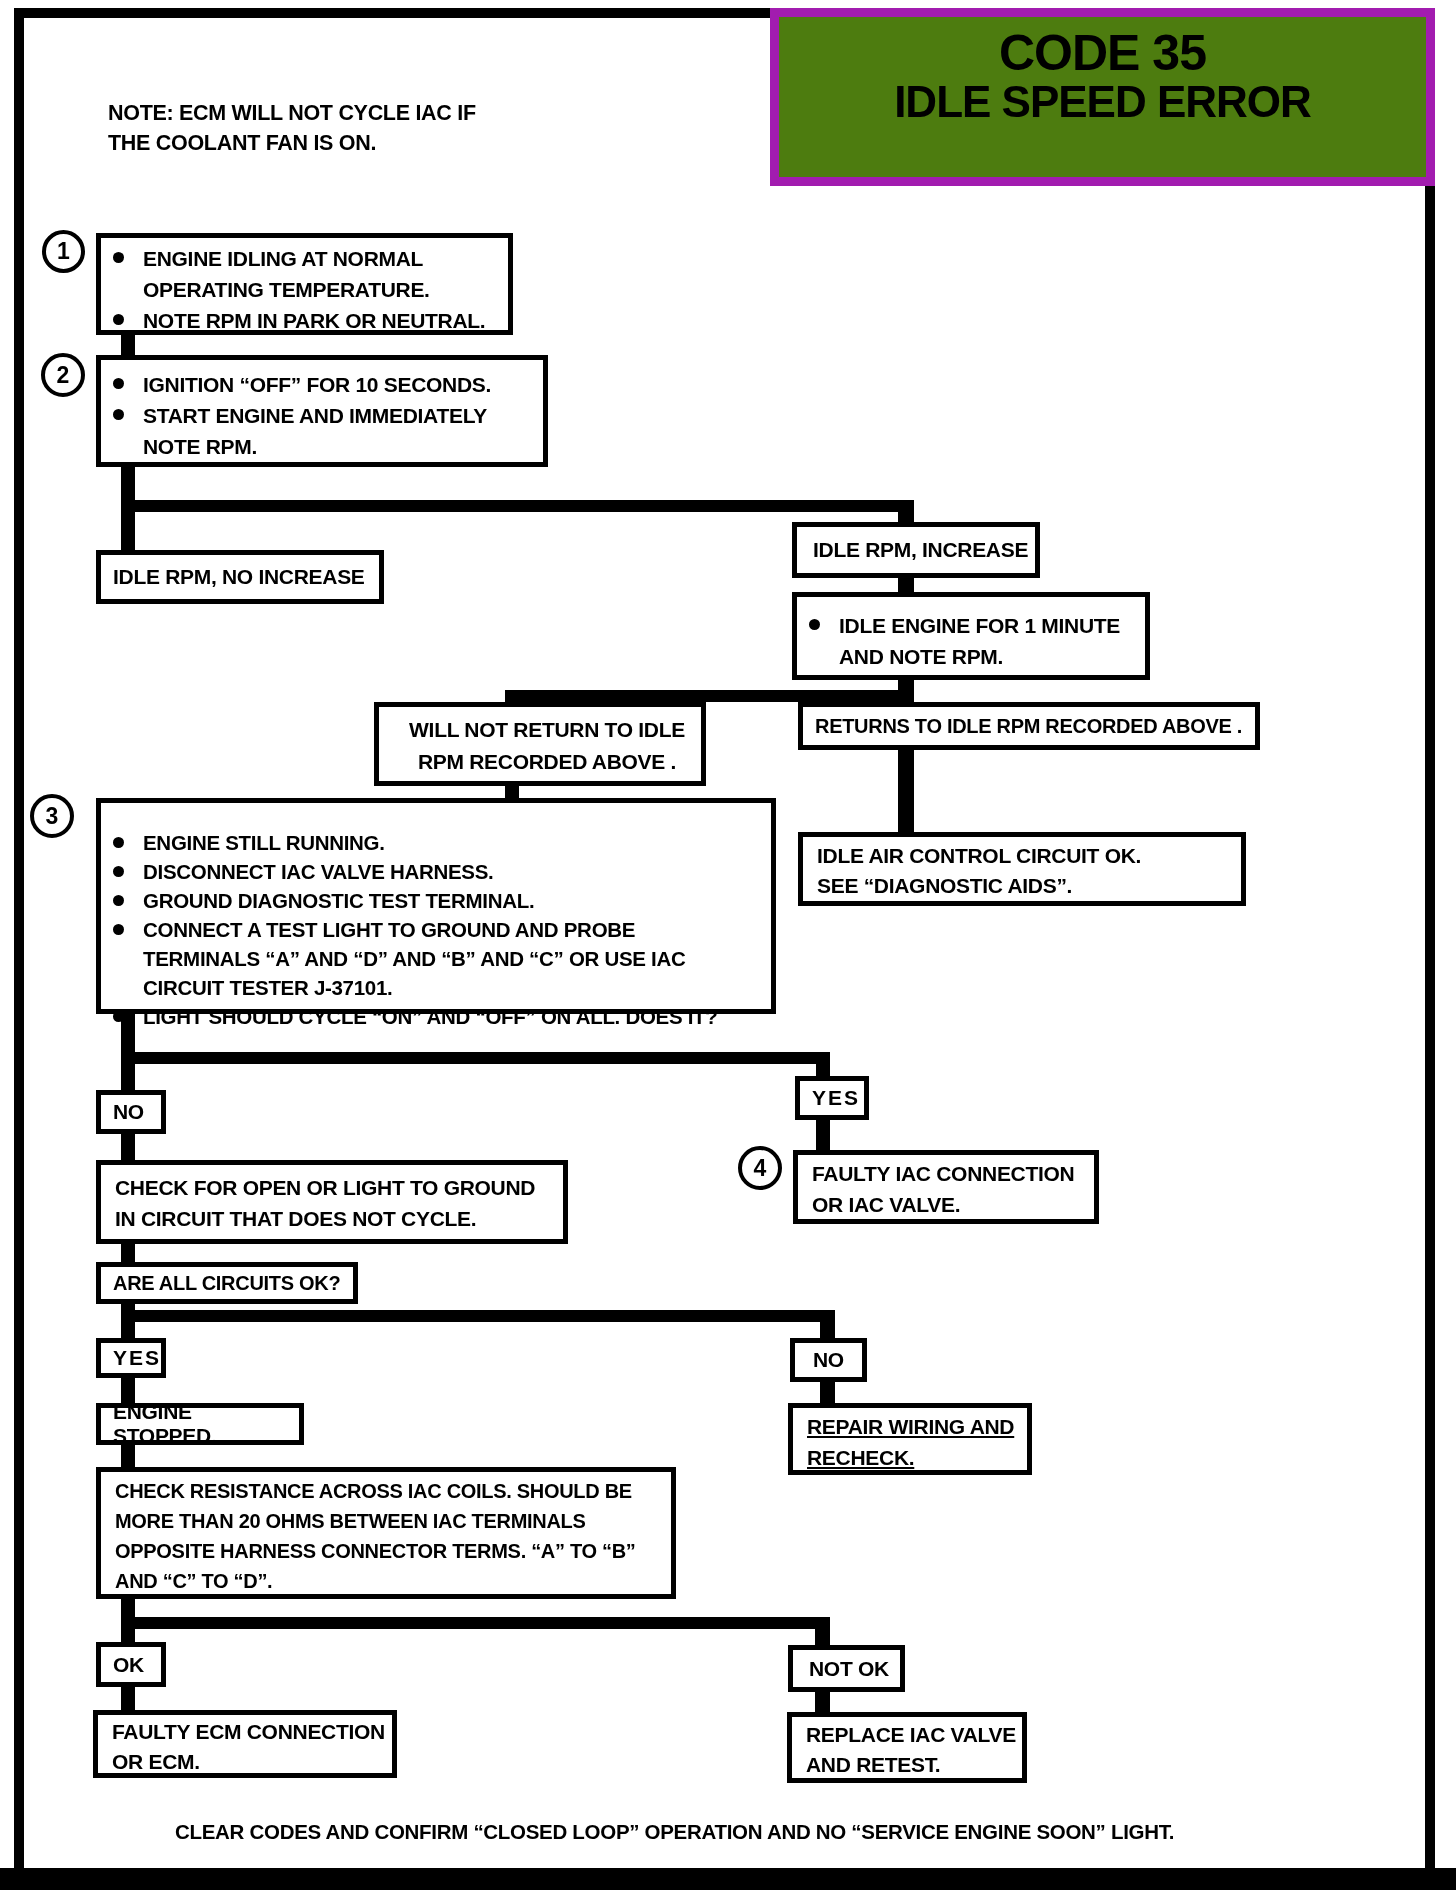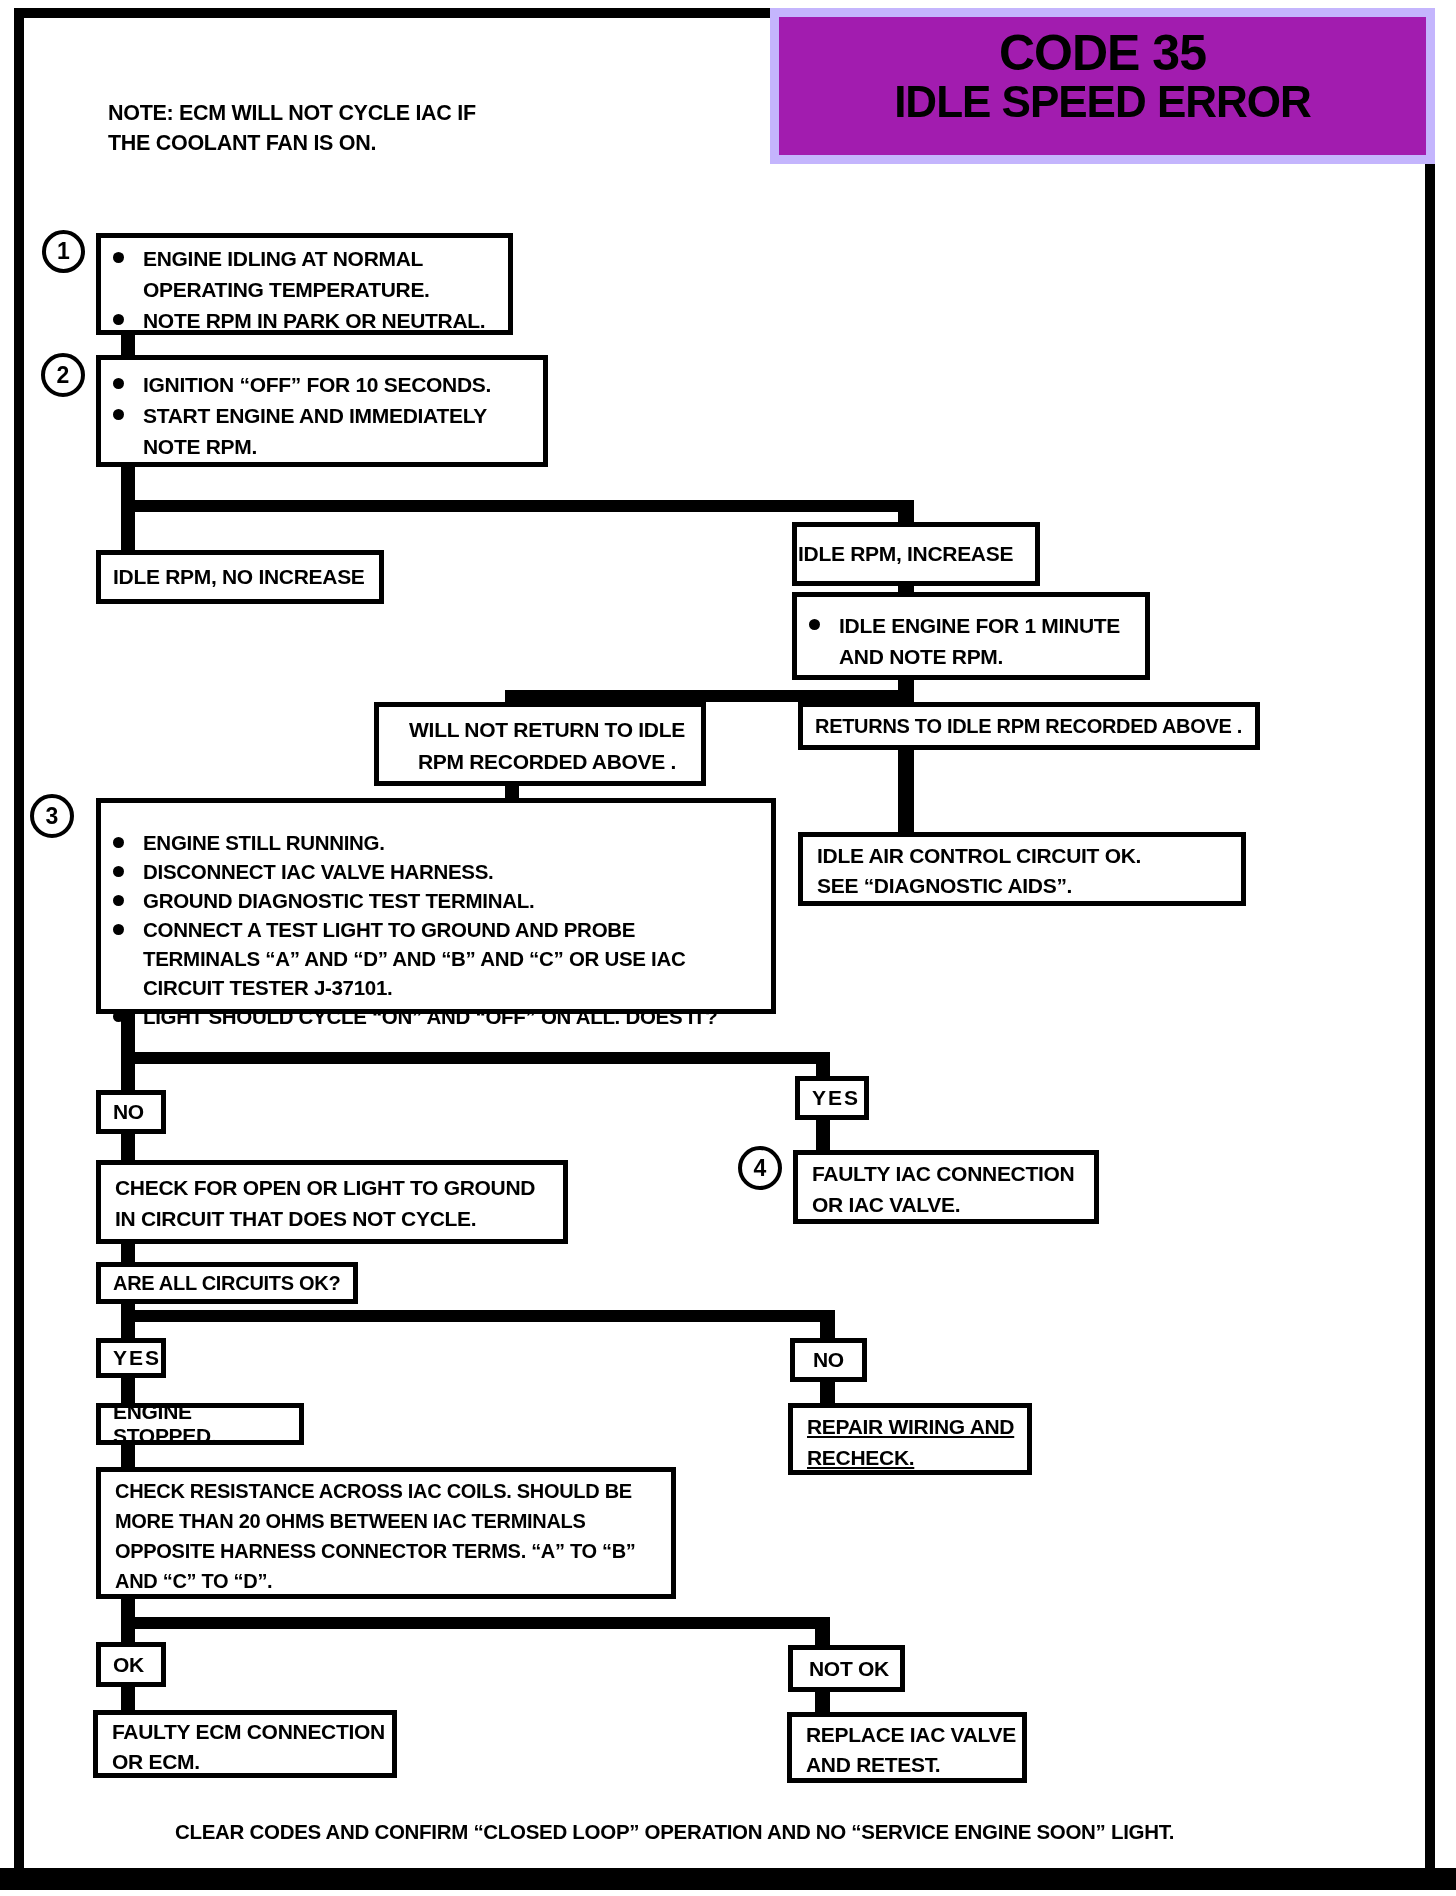--- a/index.html
+++ b/index.html
@@ -19,22 +19,22 @@
   .dcol{flex:0 0 42px;position:relative;height:1px;}
   .dot{position:absolute;left:12px;top:9px;width:11px;height:11px;border-radius:50%;background:#000;}
   .lt{flex:1;}
   .cont .lt{padding-left:42px;}
   .numc{
     position:absolute;border:4px solid #000;border-radius:50%;background:#fff;
     display:flex;align-items:center;justify-content:center;
     font-weight:bold;font-size:23px;box-sizing:border-box;
   }
   .titlebox{
-    position:absolute;left:770px;top:8px;width:665px;height:156px;
-    border:9px solid #c4b5fd;box-sizing:border-box;background:#a21caf;text-align:center;
+    position:absolute;left:770px;top:8px;width:665px;height:178px;
+    border:9px solid #a21caf;box-sizing:border-box;background:#4d7c0f;text-align:center;
   }
   .title1{font-weight:bold;font-size:50px;letter-spacing:-1px;margin-top:10px;line-height:52px;}
   .title2{font-weight:bold;font-size:44px;letter-spacing:-1px;line-height:46px;}
   .notetxt{
     position:absolute;left:108px;top:98px;width:420px;
     font-weight:bold;font-size:21.5px;line-height:30px;letter-spacing:-0.3px;
   }
   .footer{
     position:absolute;left:175px;top:1820px;width:1210px;
     font-weight:bold;font-size:20.5px;letter-spacing:-0.3px;
@@ -134,21 +134,21 @@
         <span class="lt">START ENGINE  AND IMMEDIATELY</span>
       </div>
     <div class="ln cont">
         <span class="lt">NOTE RPM.</span>
       </div>
   </div>
 
   <div class="fbox cbox" style="left:96px;top:550px;width:288px;height:54px;">
     <span>IDLE RPM, NO INCREASE</span>
   </div>
-  <div class="fbox cbox" style="left:792px;top:522px;width:248px;height:64px;padding-left:1px;">
+  <div class="fbox cbox" style="left:792px;top:522px;width:248px;height:56px;padding-left:16px;">
     <span>IDLE RPM, INCREASE</span>
   </div>
 
   <div class="fbox" style="left:792px;top:592px;width:358px;height:88px;line-height:31px;padding-top:13px;">
     <div class="ln">
         <span class="dcol">
           <i class="dot"></i>
         </span>
         <span class="lt">IDLE ENGINE FOR 1 MINUTE</span>
       </div>

